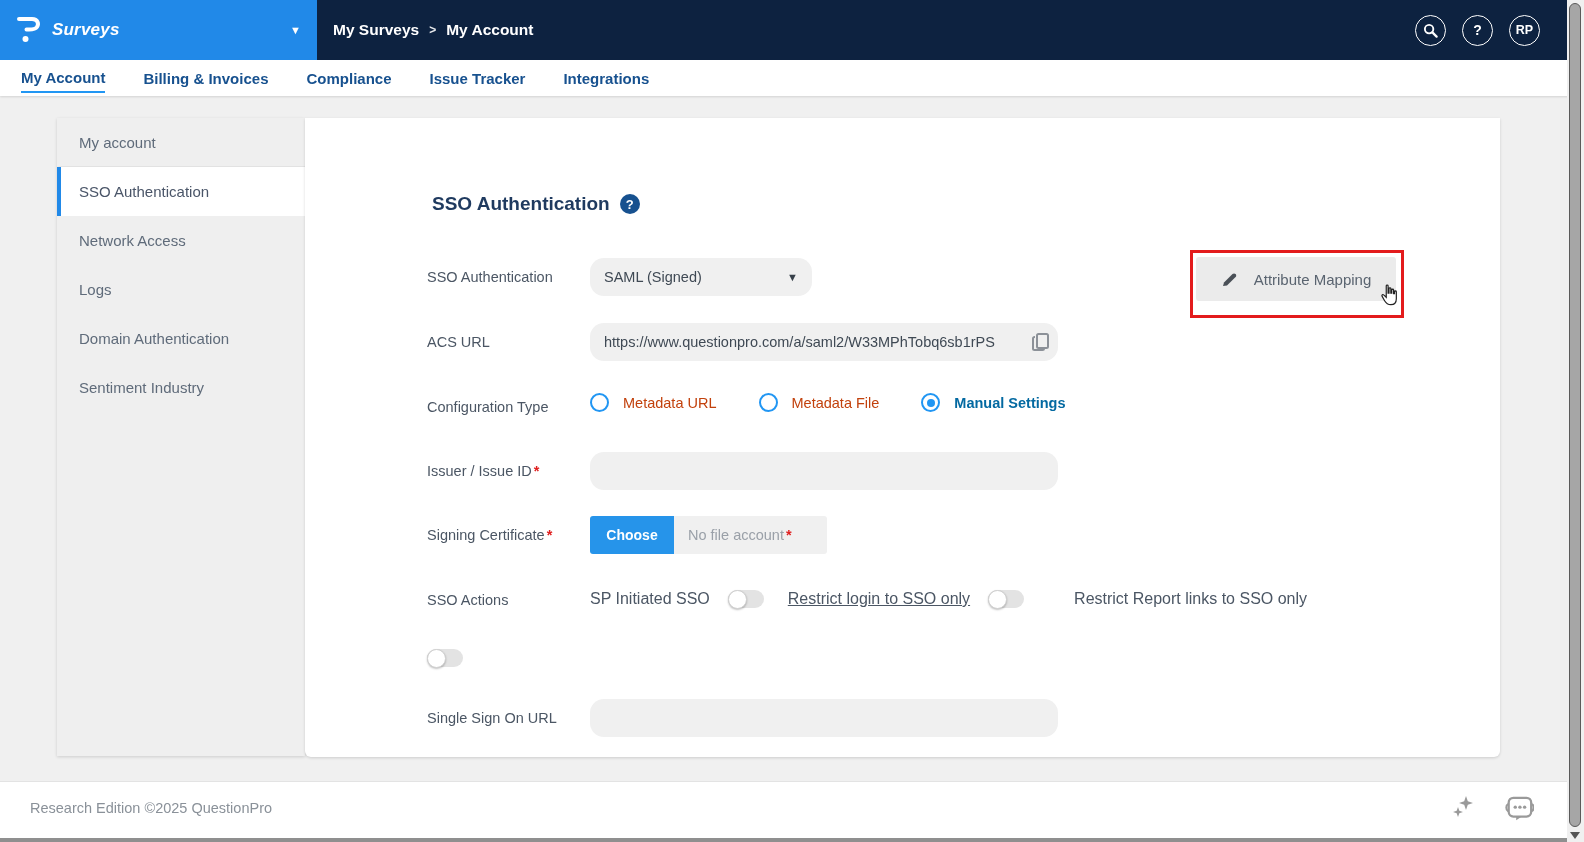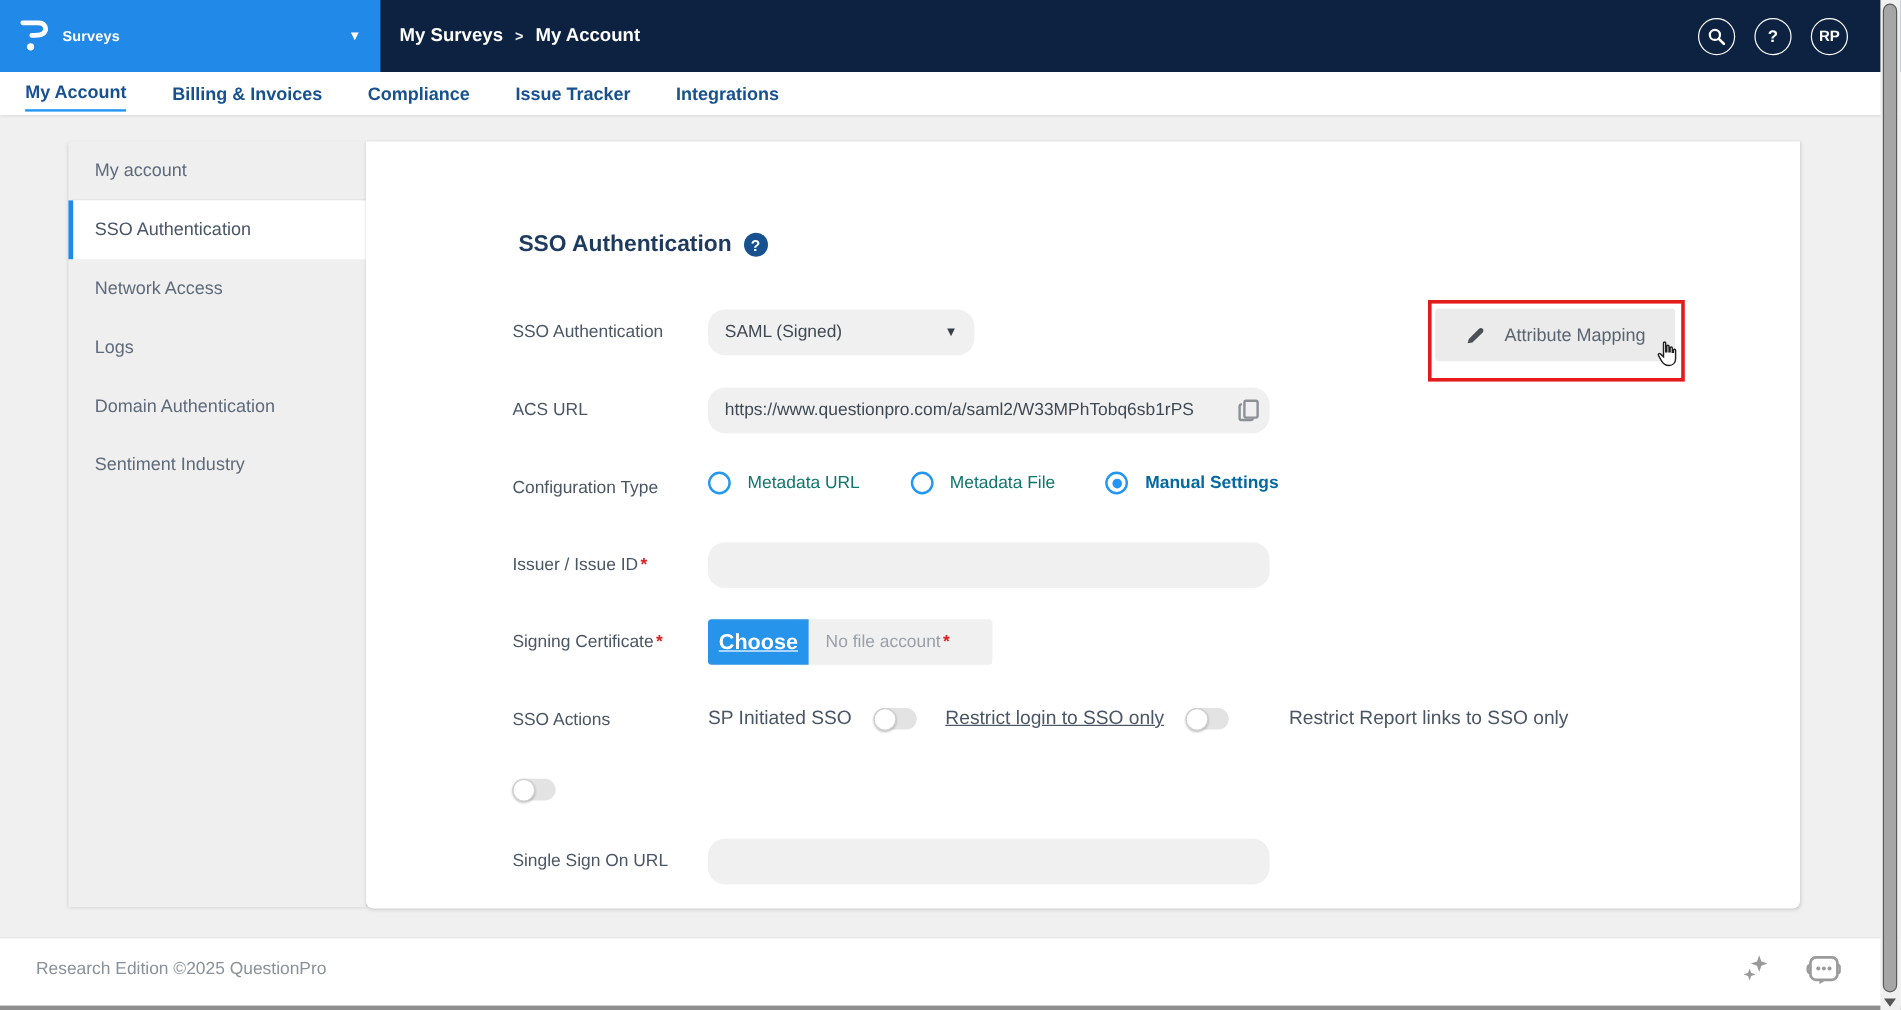--- a/index.html
+++ b/index.html
@@ -2,21 +2,21 @@
 <html><head>
 <meta charset="utf-8">
 <style>
   * { margin:0; padding:0; box-sizing:border-box; }
   html,body { width:1584px; height:842px; overflow:hidden; font-family:"Liberation Sans", sans-serif; background:#f0f0f0; }
 
   
   .topbar { position:absolute; top:0; left:0; width:1584px; height:60px; background:#0d2240; z-index:5; }
   .brand { position:absolute; top:0; left:0; width:317px; height:60px; background:#2189e8; display:flex; align-items:center; padding:0 16px; cursor:pointer; }
   .brand .logo { width:26px; height:30px; margin-right:10px; }
-  .brand .name { color:#fff; font-size:12px; font-weight:bold; letter-spacing:.2px; }
+  .brand .name { color:#fff; font-size:17px; font-weight:bold; letter-spacing:.2px;font-style:italic; }
   .brand .caret { margin-left:auto; color:#fff; font-size:11px; }
   .breadcrumb { position:absolute; left:333px; top:0; height:60px; display:flex; align-items:center; gap:10px; color:#fff; font-size:15.5px; font-weight:bold; }
   .breadcrumb .sep { font-size:12px; font-weight:bold; opacity:.9; }
   .top-icons { position:absolute; right:44px; top:0; height:60px; display:flex; align-items:center; gap:16px; }
   .circle-btn { width:31px; height:31px; border:1.6px solid #fff; border-radius:50%; display:flex; align-items:center; justify-content:center; color:#fff; font-size:14px; font-weight:bold; cursor:pointer; background:transparent; }
 
   
   .tabsbar { position:absolute; top:60px; left:0; width:1584px; height:36px; background:#fff; box-shadow:0 1px 2px rgba(0,0,0,.12); z-index:4; display:flex; align-items:center; padding-left:21px; gap:38px; }
   .tab { color:#17518f; font-size:15px; font-weight:bold; padding:6px 0 5px 0; cursor:pointer; }
   .tab.active { border-bottom:2px solid #2196f3; }
@@ -38,26 +38,26 @@
 
   .select-box { left:285px; top:140px; width:222px; cursor:pointer; justify-content:space-between; }
   .select-caret { color:#37404a; font-size:11px; }
 
   .acs-field { left:285px; top:205px; width:468px; padding-right:36px; }
   .copy-icon { position:absolute; right:6px; top:8px; width:22px; height:22px; cursor:pointer; }
 
   .radio-row { position:absolute; left:285px; top:275px; display:flex; align-items:center; gap:14px; }
   .radio { width:19px; height:19px; border-radius:50%; border:2px solid #2196f3; background:#fff; position:relative; cursor:pointer; flex:0 0 auto; }
   .radio.checked::after { content:""; position:absolute; left:3.5px; top:3.5px; width:8px; height:8px; border-radius:50%; background:#2196f3; }
-  .radio-label { color:#0f766e; font-size:14.5px; margin-right:28px; }
+  .radio-label { color:#c2410c; font-size:14.5px; margin-right:28px; }
   .radio-label.sel { color:#0369a1; font-weight:bold; }
 
   .issuer-field { left:285px; top:334px; width:468px; }
 
-  .choose-btn { position:absolute; left:285px; top:398px; width:84px; height:38px; background:#2694ea; color:#fff; border:none; border-radius:3px 0 0 3px; font-size:18px; font-weight:bold; font-family:"Liberation Sans",sans-serif; cursor:pointer;text-decoration:underline; }
+  .choose-btn { position:absolute; left:285px; top:398px; width:84px; height:38px; background:#2694ea; color:#fff; border:none; border-radius:3px 0 0 3px; font-size:14px; font-weight:bold; font-family:"Liberation Sans",sans-serif; cursor:pointer; }
   .file-area { left:369px; top:398px; width:153px; border-radius:0 3px 3px 0; color:#9aa0a8; }
 
   .actions-row { position:absolute; left:285px; top:472px; display:flex; align-items:center; }
   .action-label { color:#4b5664; font-size:16px; }
   .toggle { width:36px; height:18px; background:#e3e3e3; border-radius:9px; position:relative; cursor:pointer; flex:0 0 auto; }
   .toggle .knob { position:absolute; left:0; top:-0.5px; width:19px; height:19px; border-radius:50%; background:#fff; border:1px solid #d0d0d0; box-shadow:0 1px 2px rgba(0,0,0,.25); }
   .toggle-wrap { position:absolute; left:122px; top:531px; }
 
   .ssourl-field { left:285px; top:581px; width:468px; }
 

